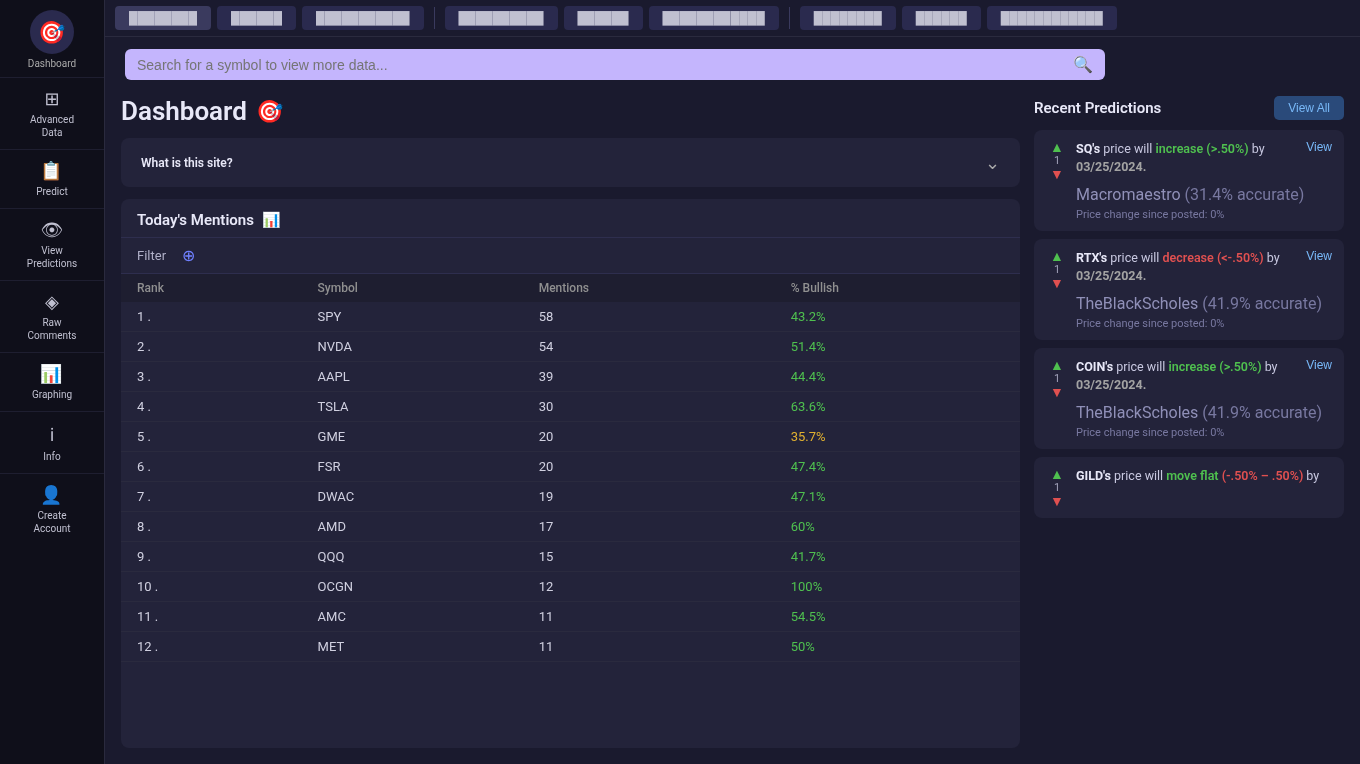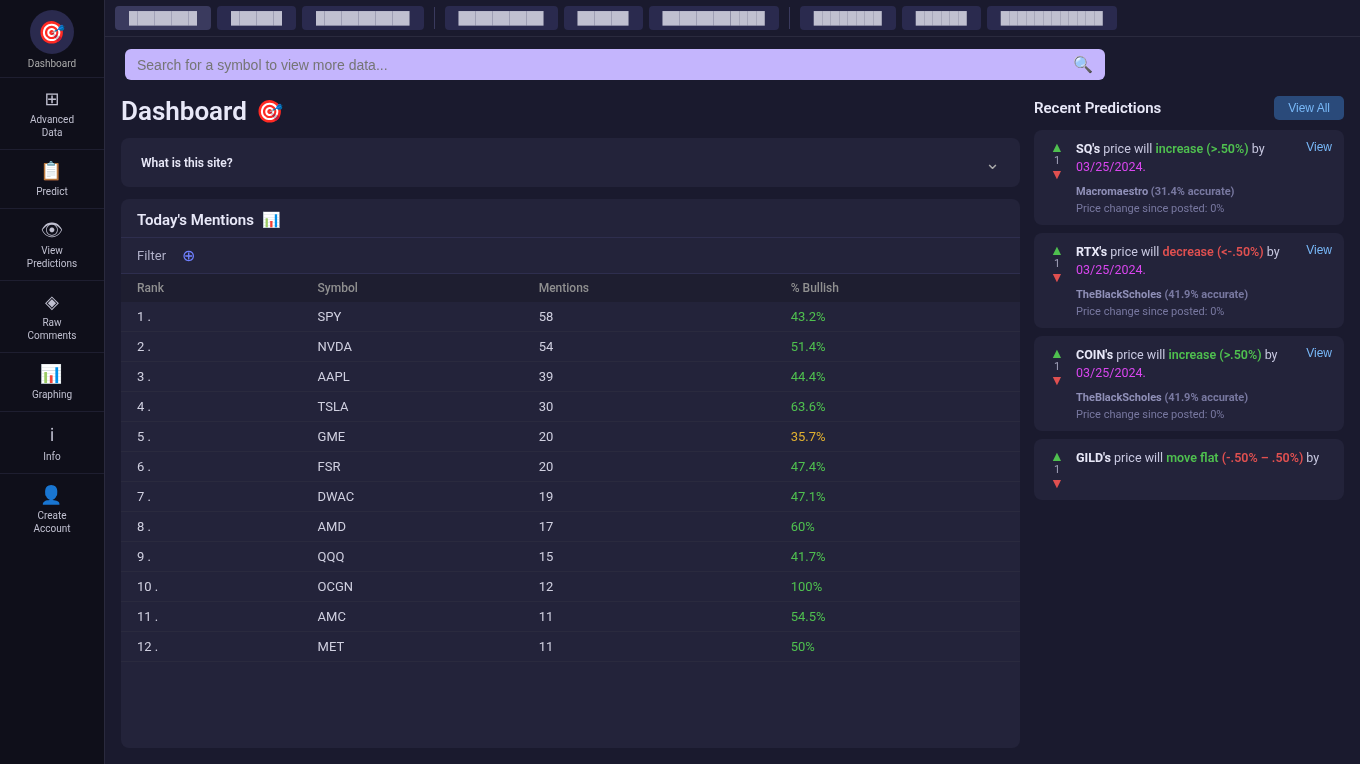--- a/index.html
+++ b/index.html
@@ -354,37 +354,36 @@
       line-height: 1.4;
     }
     .pred-text .pred-symbol {
       font-weight: 700;
       color: #e8e8f8;
     }
     .pred-text .pred-action-up { color: #4fc04f; font-weight: 600; }
     .pred-text .pred-action-down { color: #e05050; font-weight: 600; }
     .pred-text .pred-pct { color: #4fc04f; font-weight: 600; }
     .pred-text .pred-pct-down { color: #e05050; font-weight: 600; }
-    .pred-text .pred-date { color: #d946ef; }
+    .pred-text .pred-date { color: #a3a3a3; font-weight: bold; }
     .pred-view-btn {
       background: none;
       border: none;
       color: #78b8f8;
       font-size: 12px;
       cursor: pointer;
       white-space: nowrap;
       align-self: flex-start;
       padding: 0;
       margin-left: auto;
     }
     .pred-meta {
-      font-size: 11px;
+      font-size: 16px;
       color: #7878a0;
       padding-left: 30px;
-      font-weight: bold;
     }
     .pred-meta .pred-user { color: #9090b8; }
     .pred-change {
       font-size: 11px;
       color: #7878a0;
       padding-left: 30px;
     }
   </style>
 </head>
 <body>

